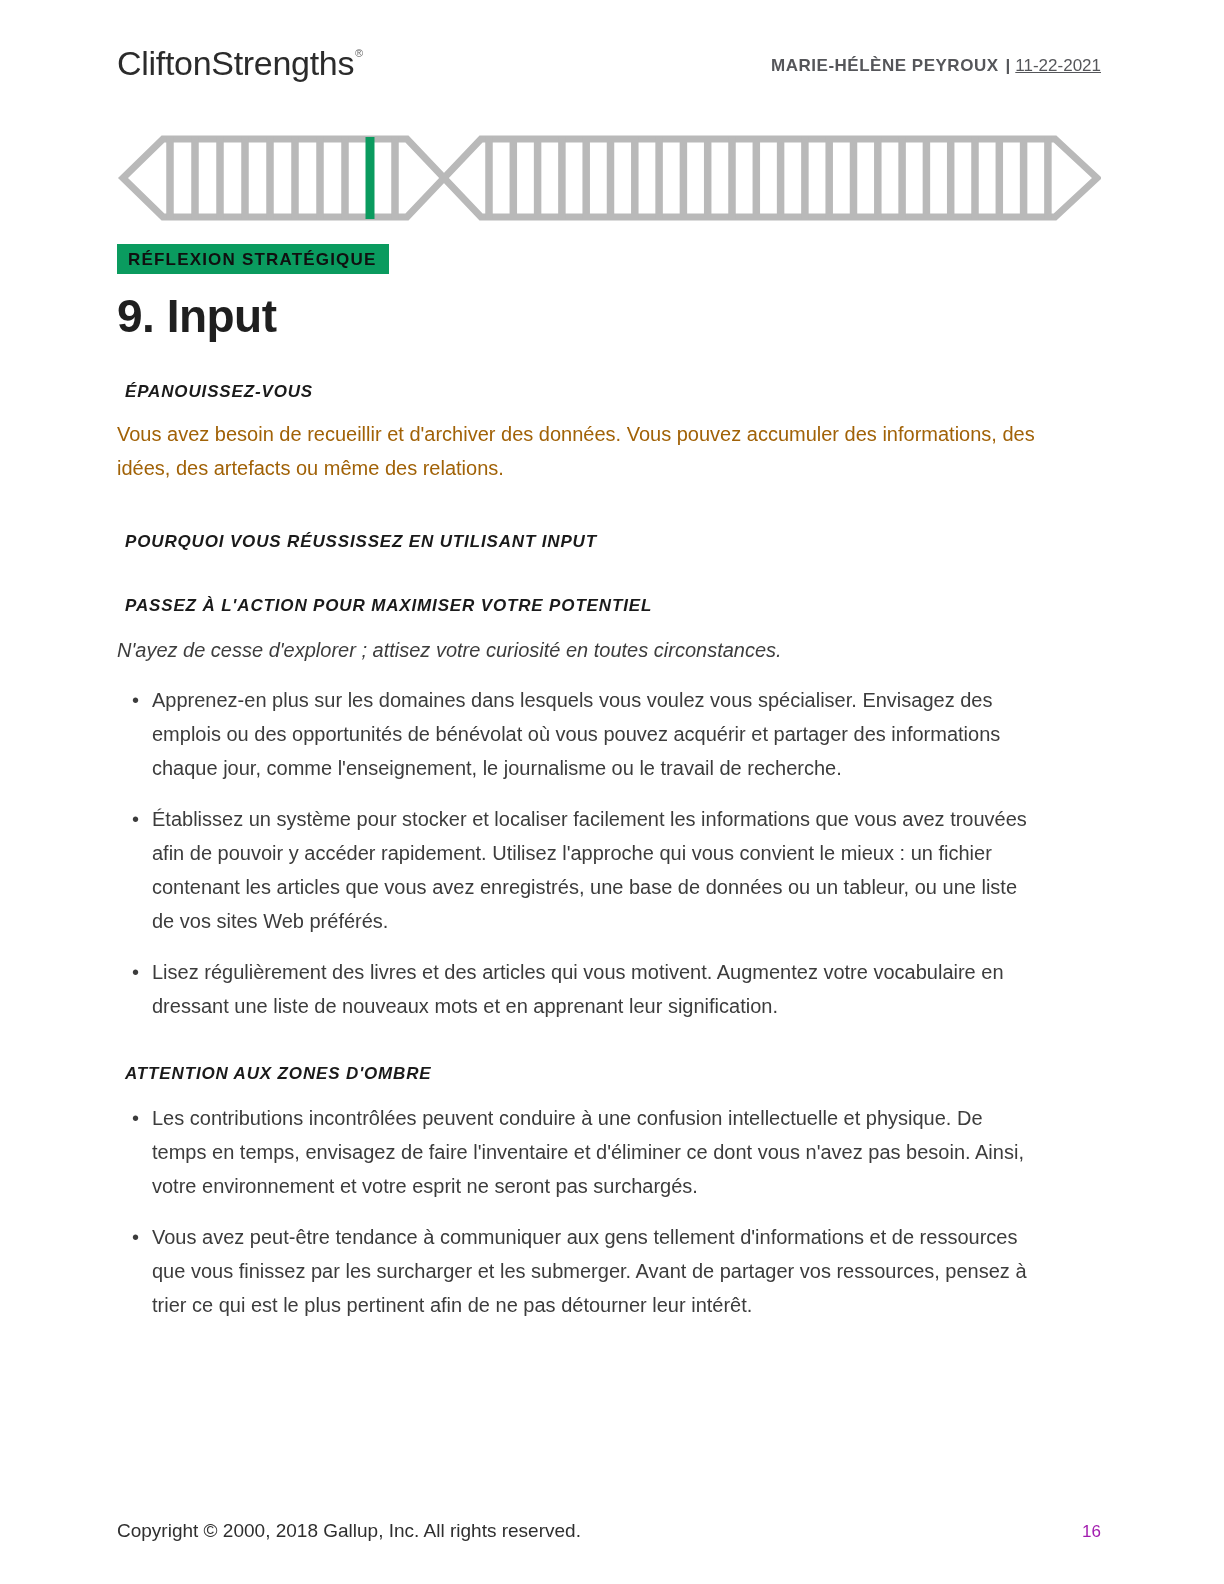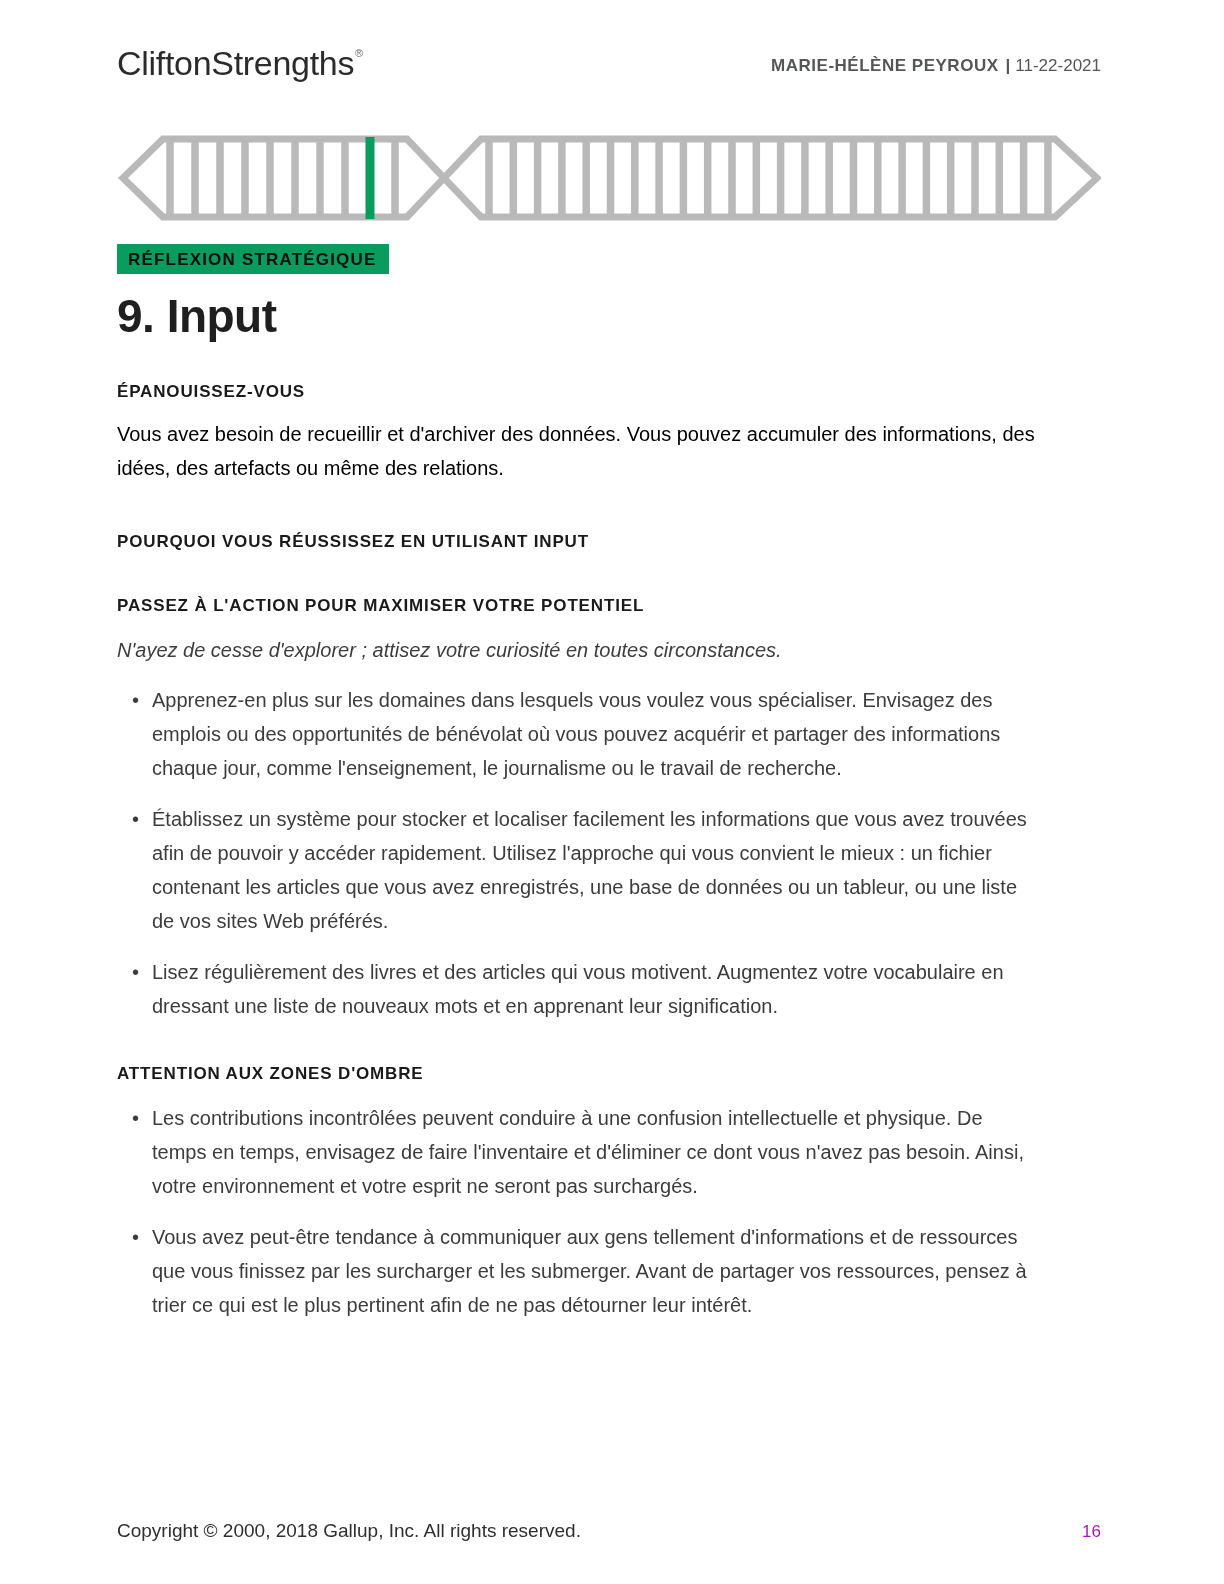--- a/index.html
+++ b/index.html
@@ -14,42 +14,42 @@
   }
   .content{padding:0 123px 0 117px;}
 
   
   .header{display:flex;justify-content:space-between;align-items:flex-start;padding-top:46px;}
   .logo{font-size:34px;font-weight:400;color:#2b2b2b;letter-spacing:-0.3px;line-height:1;}
   .logo sup{font-size:11px;color:#6a6a6a;vertical-align:18px;margin-left:1px;}
   .header-right{font-size:17px;color:#55565a;padding-top:10px;white-space:nowrap;}
   .header-right .name{font-weight:700;letter-spacing:.03em;}
   .header-right .sep{font-weight:700;margin:0 5px 0 7px;}
-  .header-right .date{font-weight:400;}
+  .header-right .date{font-weight:400;text-decoration:underline;}
 
   
   .strand{margin-top:50px;height:96px;}
   .strand svg{display:block;}
 
   
   .badge-row{margin-top:18px;}
   .badge{
     display:inline-block;background:#0a9b5f;color:#101010;
     font-size:17px;font-weight:700;letter-spacing:.07em;
     padding:7px 12px 6px 11px;line-height:1;
   }
   h1.title{margin:16px 0 0;font-size:46px;font-weight:700;color:#1f1f1f;letter-spacing:-0.5px;line-height:1.15;}
 
   
-  h3.sec{margin:0;font-size:17px;font-weight:700;color:#1a1a1a;letter-spacing:.05em;line-height:1.3;}
+  h3.sec{margin:8px;font-size:17px;font-weight:700;color:#1a1a1a;letter-spacing:.05em;line-height:1.3;font-style:italic;}
   .sec-thrive{margin-top:38px;}
   .sec-why{margin-top:46px;}
   .sec-action{margin-top:42px;}
   .sec-blind{margin-top:40px;}
-  p.body{margin:14px 0 0;font-size:20px;line-height:34px;color:#000000;max-width:960px;}
+  p.body{margin:14px 0 0;font-size:20px;line-height:34px;color:#a16207;max-width:960px;}
   p.intro{margin:16px 0 0;font-size:20px;line-height:34px;font-style:italic;color:#3d3d3d;max-width:960px;}
 
   
   .quote{
     margin-top:20px;
     background:#d8ece2;
     border-left:7px solid #0a9b5f;
     padding:13px 30px 15px 31px;
   }
   .quote p{margin:0;font-size:20px;line-height:36px;color:#3c3c3c;max-width:905px;}

